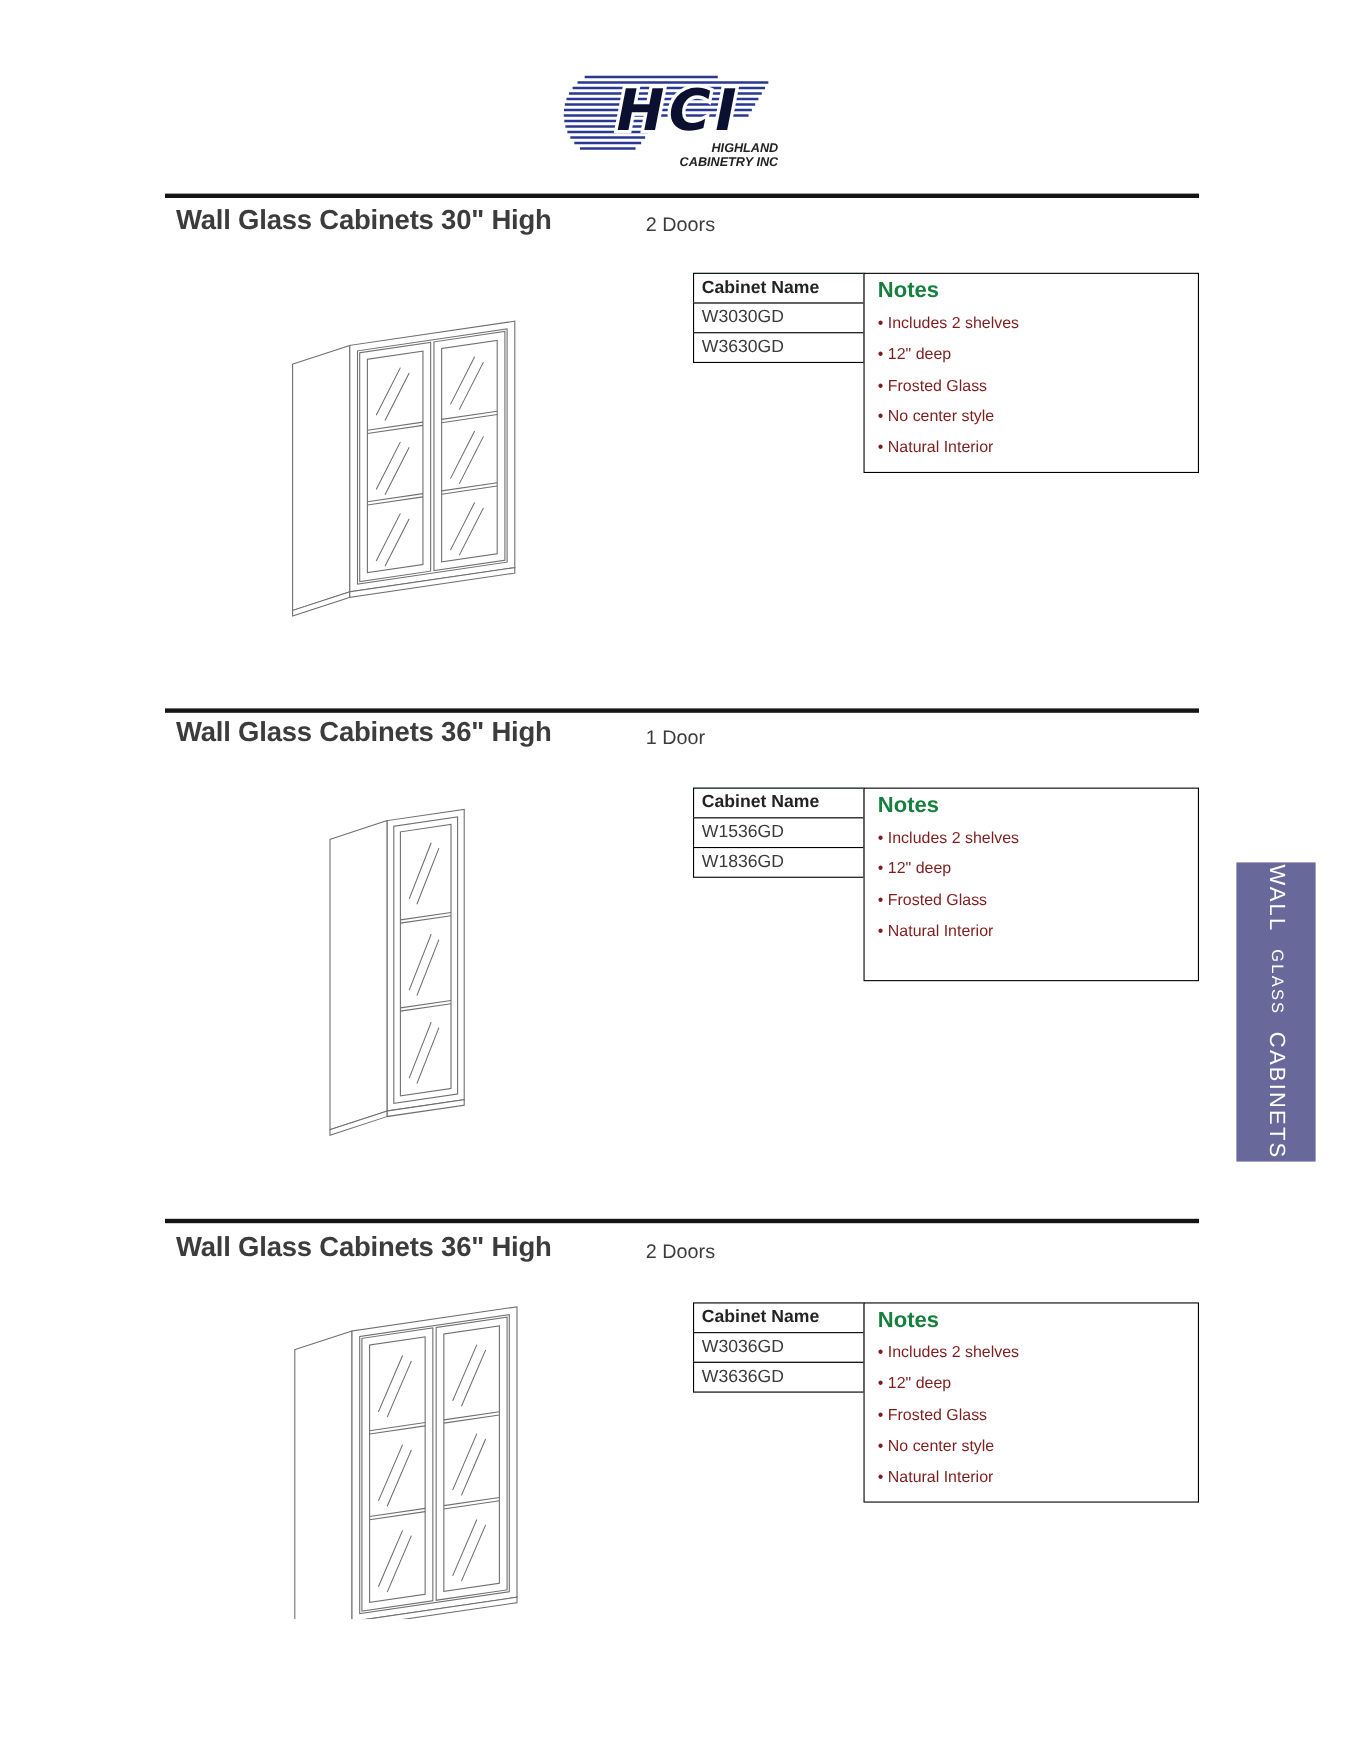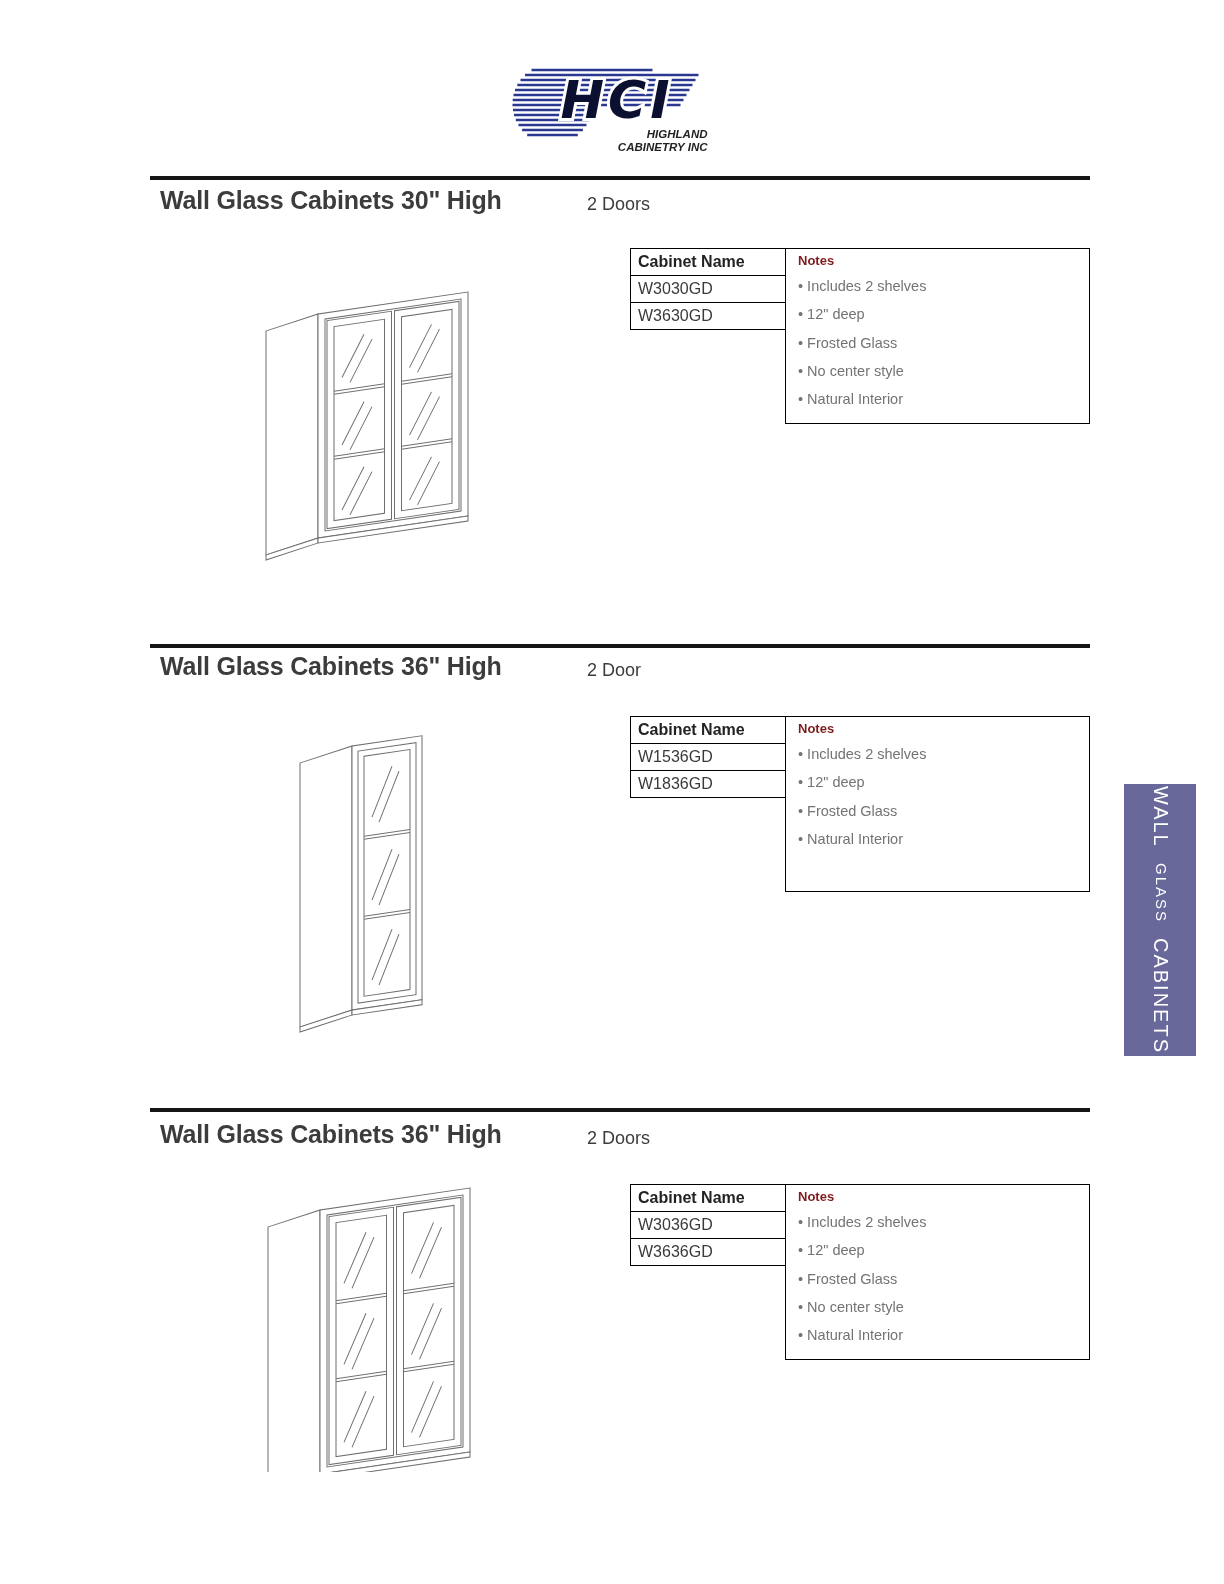--- a/index.html
+++ b/index.html
@@ -30,23 +30,23 @@
   
   .spec-table { position:absolute; left:630px; width:460px; display:flex; align-items:flex-start; }
   #table1 { top:248px; } #table2 { top:716px; } #table3 { top:1184px; }
 
   .name-col { width:156px; flex:none; background:#22c55e; }
   .cell { border:1px solid #000; margin-top:-1px; padding:4px 7px; font-size:16px; color:#3a3a3a; background:#fff; }
   .name-col .cell:first-child { margin-top:0; }
   .cell.header { font-weight:bold; color:#232323; }
 
   .notes-box { flex:1; border:1px solid #000; margin-left:-1px; min-height:163px; padding:3px 6px 8px 12px; background:#fff; }
-  .notes-title { font-size:13px; font-weight:bold; color:#7f1d1d; padding:1px 0 2px; }
+  .notes-title { font-size:20px; font-weight:bold; color:#15803d; padding:1px 0 2px; }
   ul.notes { margin:2px 0 0; padding:0; list-style:none; }
-  ul.notes li { font-size:14.5px; color:#737373; line-height:1.95; }
+  ul.notes li { font-size:14.5px; color:#7f1d1d; line-height:1.95; }
   ul.notes li::before { content:"• "; }
 
   
   .side-tab {
     position:absolute; left:1124px; top:784px; width:72px; height:272px;
     background:#68689B; display:flex; align-items:center; justify-content:center;
   }
   .side-tab .vtext { writing-mode:vertical-rl; color:#fff; white-space:nowrap; letter-spacing:2px; font-size:20px; }
   .side-tab .vtext span { margin:4px 0; }
   .side-tab .vtext .small { font-size:15px; }
@@ -125,21 +125,21 @@
         <li>12" deep</li>
         <li>Frosted Glass</li>
         <li>No center style</li>
         <li>Natural Interior</li>
       </ul>
     </div>
   </div>
 
   <div class="rule" id="rule2"></div>
   <h2 class="sec-title" id="title2">Wall Glass Cabinets 36" High</h2>
-  <div class="doors-label" id="doors2">2 Door</div>
+  <div class="doors-label" id="doors2">1 Door</div>
 
   <div class="drawing" id="drawing2">
     <svg width="185" height="340" viewBox="0 0 185 340">
       <g stroke="#6f6f6f" stroke-width="1" fill="#fff">
         <g transform="matrix(1,-0.327,0,1,38,57)">
           <rect x="0" y="0" width="52" height="264"></rect>
           <rect x="0" y="264" width="52" height="5"></rect>
         </g>
         <g transform="matrix(1,-0.1467,0,1,90,40)">
           <rect x="0" y="0" width="70" height="264"></rect>

